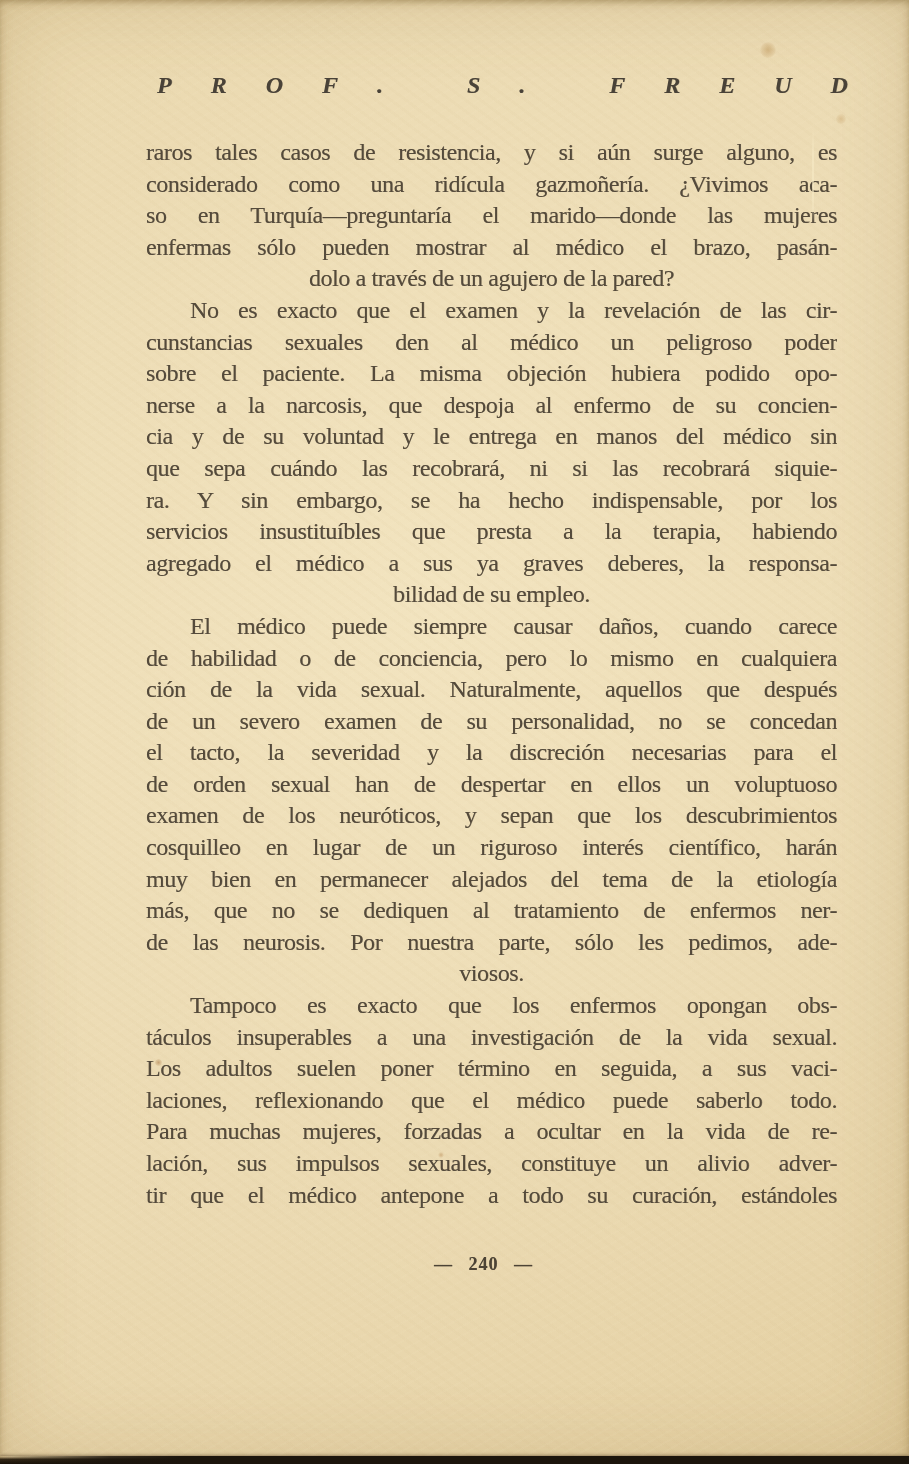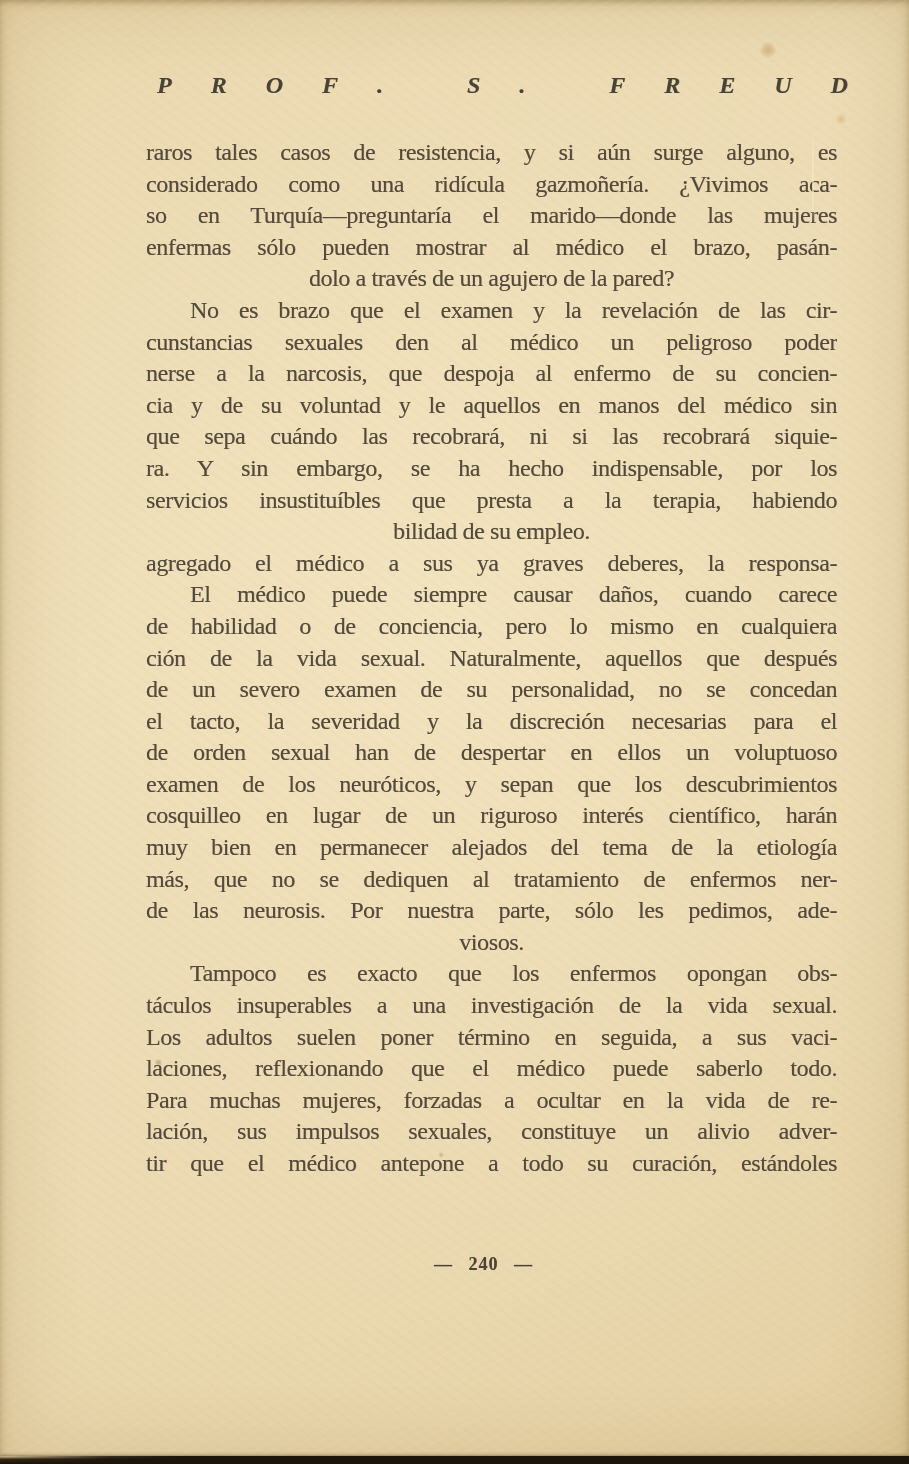--- a/index.html
+++ b/index.html
@@ -138,29 +138,30 @@
       <span class="hl">U</span>
       <span class="hl">D</span>
     </div>
 
   <div class="page-body">
       <div class="line just">raros tales casos de resistencia, y si aún surge alguno, es</div>
       <div class="line just">considerado como una ridícula gazmoñería. ¿Vivimos aca-</div>
       <div class="line just">so en Turquía—preguntaría el marido—donde las mujeres</div>
       <div class="line just">enfermas sólo pueden mostrar al médico el brazo, pasán-</div>
       <div class="line">dolo a través de un agujero de la pared?</div>
-      <div class="line just indent">No es brazo que el examen y la revelación de las cir-</div>
+      <div class="line just indent">No es exacto que el examen y la revelación de las cir-</div>
       <div class="line just">cunstancias sexuales den al médico un peligroso poder</div>
+      <div class="line just">sobre el paciente. La misma objeción hubiera podido opo-</div>
       <div class="line just">nerse a la narcosis, que despoja al enfermo de su concien-</div>
-      <div class="line just">cia y de su voluntad y le aquellos en manos del médico sin</div>
+      <div class="line just">cia y de su voluntad y le entrega en manos del médico sin</div>
       <div class="line just">que sepa cuándo las recobrará, ni si las recobrará siquie-</div>
       <div class="line just">ra. Y sin embargo, se ha hecho indispensable, por los</div>
       <div class="line just">servicios insustituíbles que presta a la terapia, habiendo</div>
+      <div class="line just">agregado el médico a sus ya graves deberes, la responsa-</div>
       <div class="line">bilidad de su empleo.</div>
-      <div class="line just">agregado el médico a sus ya graves deberes, la responsa-</div>
       <div class="line just indent">El médico puede siempre causar daños, cuando carece</div>
       <div class="line just">de habilidad o de conciencia, pero lo mismo en cualquiera</div>
       <div class="line just">ción de la vida sexual. Naturalmente, aquellos que después</div>
       <div class="line just">de un severo examen de su personalidad, no se concedan</div>
       <div class="line just">el tacto, la severidad y la discreción necesarias para el</div>
       <div class="line just">de orden sexual han de despertar en ellos un voluptuoso</div>
       <div class="line just">examen de los neuróticos, y sepan que los descubrimientos</div>
       <div class="line just">cosquilleo en lugar de un riguroso interés científico, harán</div>
       <div class="line just">muy bien en permanecer alejados del tema de la etiología</div>
       <div class="line just">más, que no se dediquen al tratamiento de enfermos ner-</div>

